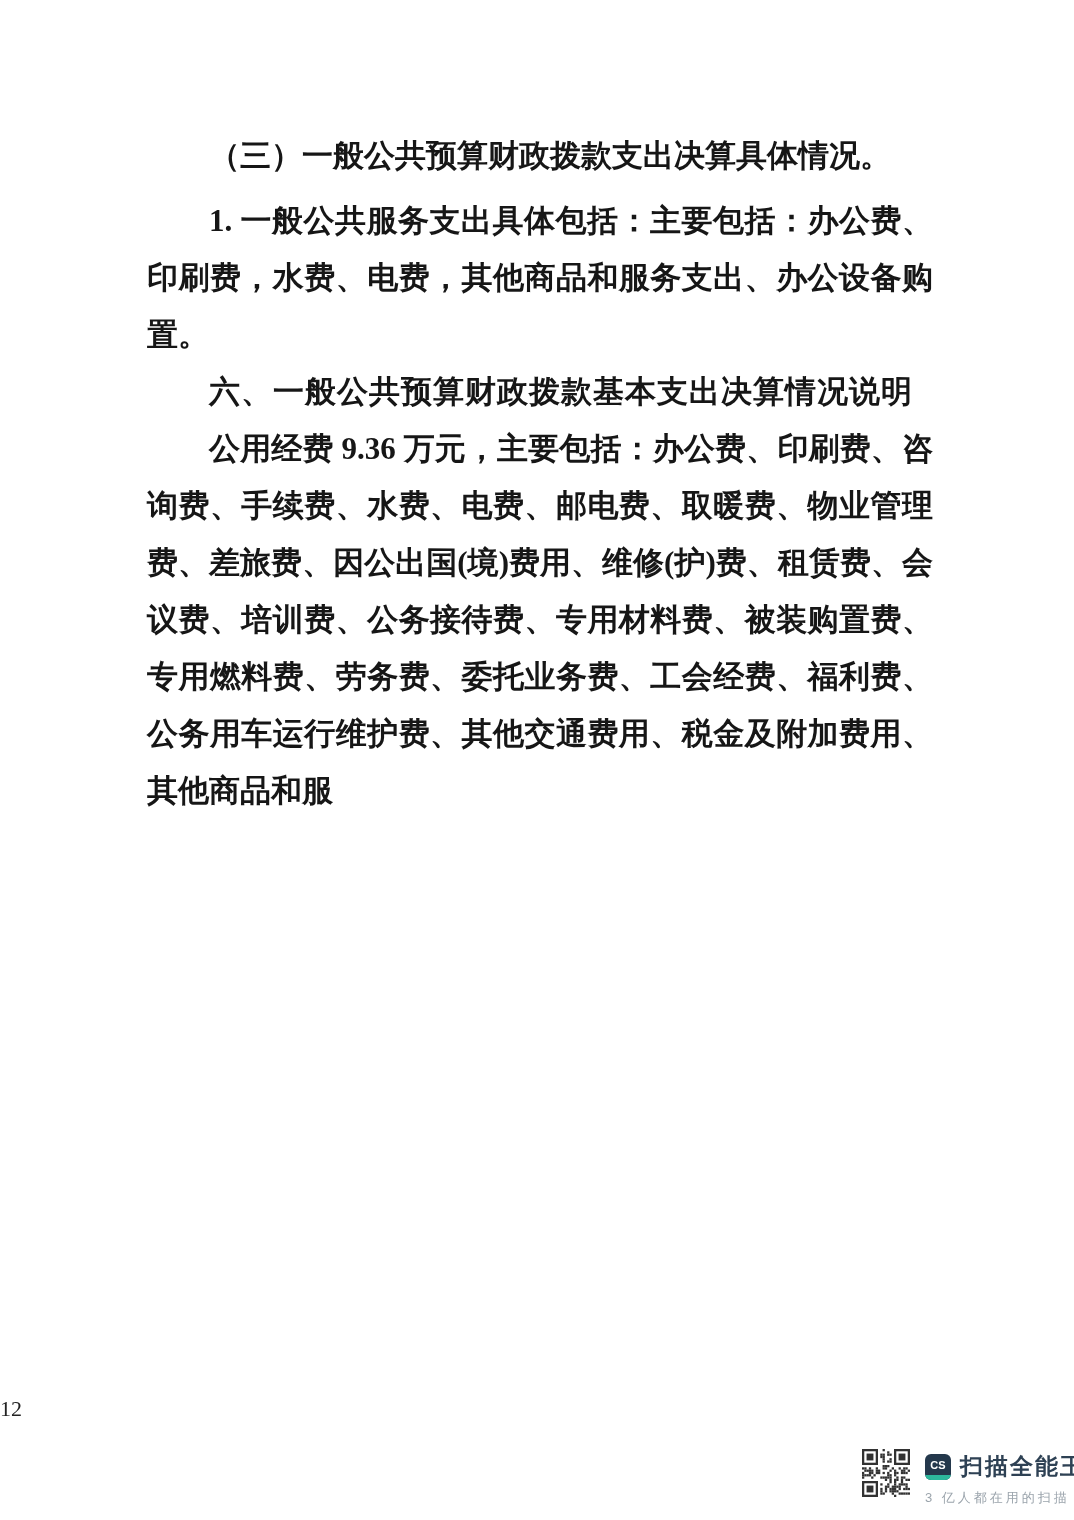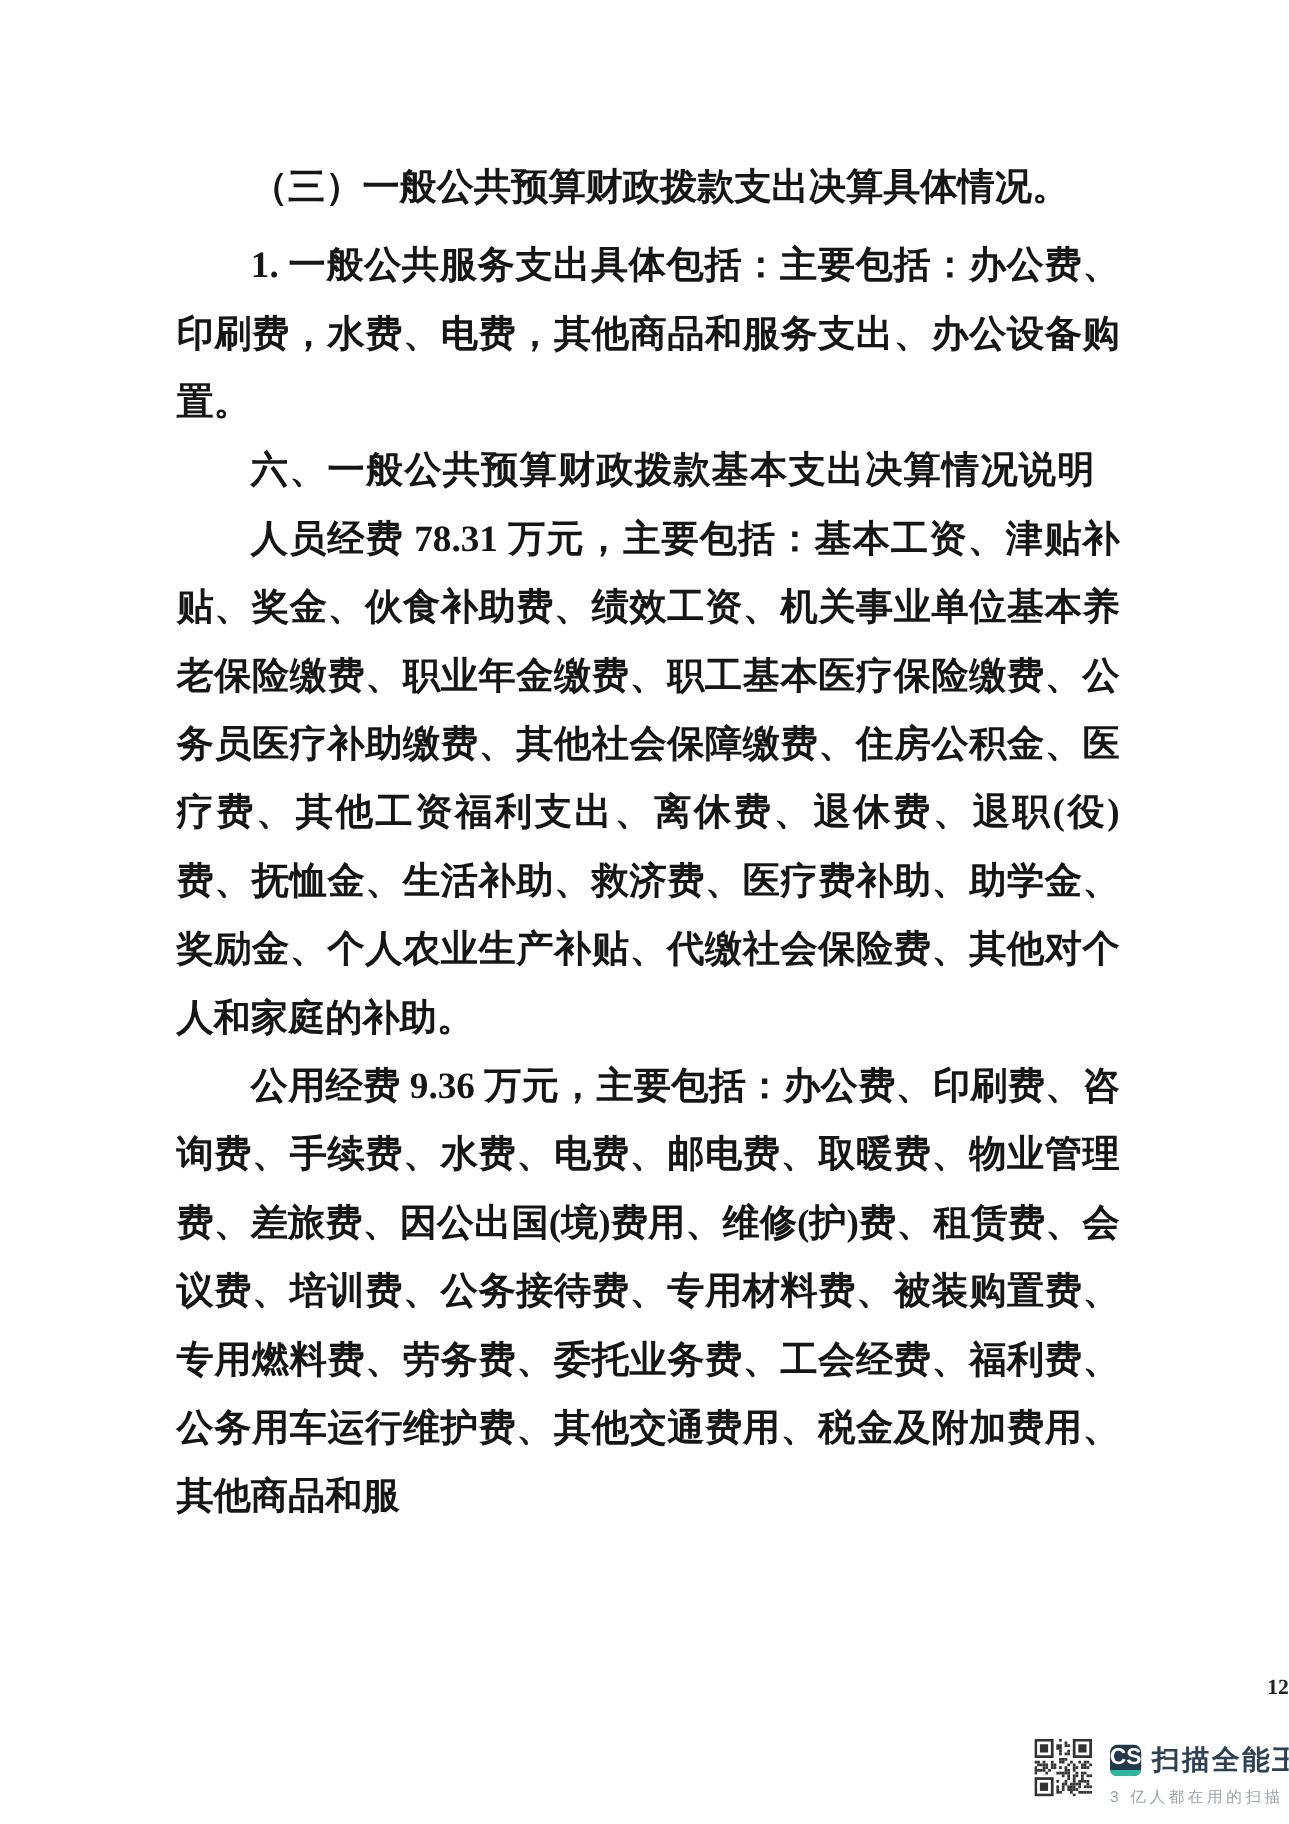--- a/index.html
+++ b/index.html
@@ -34,24 +34,23 @@
     font-family: "Liberation Sans", "DejaVu Sans", sans-serif;
     font-weight: 700;
     letter-spacing: 1px;
   }
   .p-extra { margin-top: 8px !important; }
   .page-number {
     position: absolute;
     top: 1396px;
     left: 0;
     width: 100%;
-    text-align: right;
-    font-size: 18px;
+    text-align: left;
+    font-size: 22px;
     color: #222222;
-    font-weight: bold;
   }
   .watermark {
     position: absolute;
     left: 862px;
     top: 1449px;
     display: flex;
     align-items: flex-start;
     gap: 15px;
   }
   .qr { width: 48px; height: 48px; }
@@ -67,21 +66,21 @@
     overflow: hidden;
     display: flex;
     align-items: center;
     justify-content: center;
     flex: 0 0 auto;
   }
   .cs-text {
     color: #ffffff;
     font-family: "Liberation Sans", "DejaVu Sans", sans-serif;
     font-weight: 700;
-    font-size: 19px;
+    font-size: 11px;
     margin-top: -4px;
     letter-spacing: 0;
   }
   .cs-accent {
     position: absolute;
     bottom: 0; left: 0; right: 0;
     height: 5px;
     background: #2db79c;
   }
   .wm-appname {
@@ -103,21 +102,20 @@
 </style>
 </head>
 <body>
 
 <div class="page">
 
   <div class="content">
     <p class="kaiti-heading">（三）一般公共预算财政拨款支出决算具体情况。</p>
     <p class="p-extra">1. 一般公共服务支出具体包括：主要包括：办公费、印刷费，水费、电费，其他商品和服务支出、办公设备购置。</p>
     <h2 class="hei-heading">六、一般公共预算财政拨款基本支出决算情况说明</h2>
-    <p>人员经费 78.31 万元，主要包括：基本工资、津贴补贴、奖金、伙食补助费、绩效工资、机关事业单位基本养老保险缴费、职业年金缴费、职工基本医疗保险缴费、公务员医疗补助缴费、其他社会保障缴费、住房公积金、医疗费、其他工资福利支出、离休费、退休费、退职(役)费、抚恤金、生活补助、救济费、医疗费补助、助学金、奖励金、个人农业生产补贴、代缴社会保险费、其他对个人和家庭的补助。</p>
     <p>公用经费 9.36 万元，主要包括：办公费、印刷费、咨询费、手续费、水费、电费、邮电费、取暖费、物业管理费、差旅费、因公出国(境)费用、维修(护)费、租赁费、会议费、培训费、公务接待费、专用材料费、被装购置费、专用燃料费、劳务费、委托业务费、工会经费、福利费、公务用车运行维护费、其他交通费用、税金及附加费用、其他商品和服</p>
   </div>
 
   <div class="page-number">12</div>
 
   <div class="watermark">
     <div class="qr">
         <svg viewBox="0 0 63 63" xmlns="http://www.w3.org/2000/svg">
           <g fill="#323232">
             <rect x="27" y="0" width="3" height="3"></rect>

